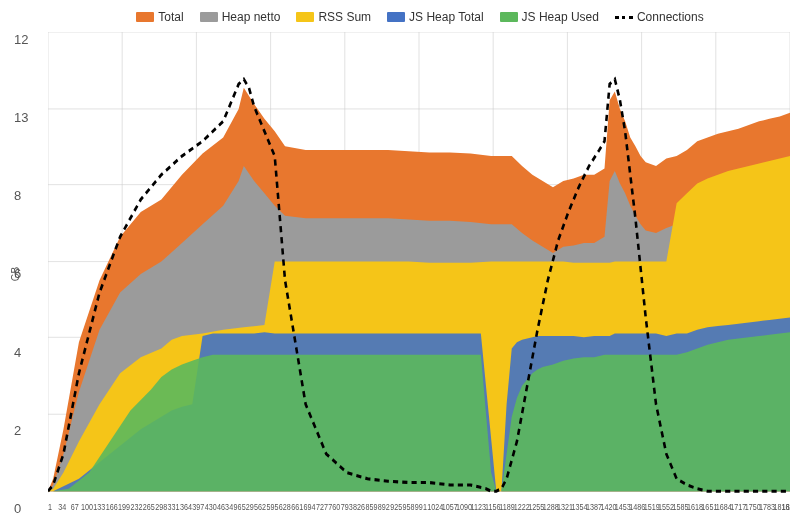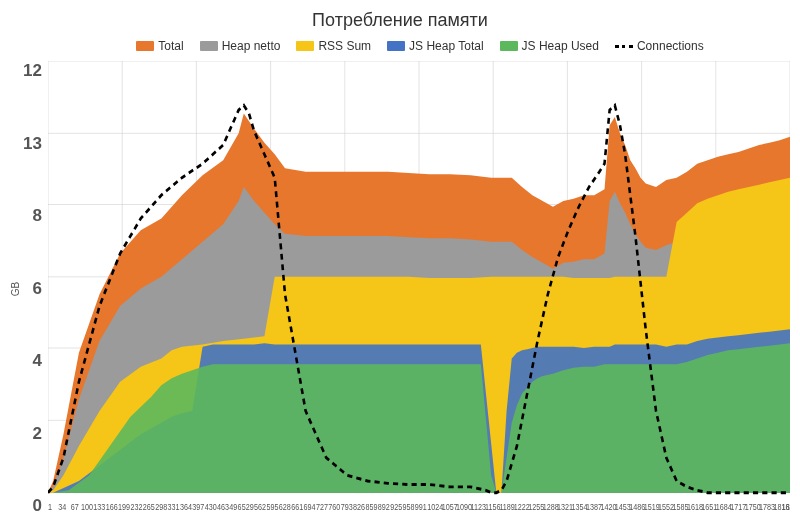--- a/index.html
+++ b/index.html
@@ -76,40 +76,38 @@
     }
     .y-ticks {
       display: flex;
       flex-direction: column-reverse;
       justify-content: space-between;
       height: 100%;
       width: 28px;
       margin-left: 10px;
     }
     .y-tick {
-      font-size: 17px;
+      font-size: 13px;
       color: #555;
-      text-align: right;
-      font-weight: bold;
+      text-align: left;
     }
     .svg-wrapper {
       flex: 1;
       height: 100%;
       position: relative;
     }
     svg.main-chart {
       width: 100%;
       height: 100%;
     }
   </style>
 </head>
 <body>
 
 <div class="chart-container">
-  <div class="chart-title">Потребление памяти</div>
 
   <div class="legend">
     <div class="legend-item">
       <div class="legend-color" style="background:#E8772E;"></div>
       <span>Total</span>
     </div>
     <div class="legend-item">
       <div class="legend-color" style="background:#9B9B9B;"></div>
       <span>Heap netto</span>
     </div>

